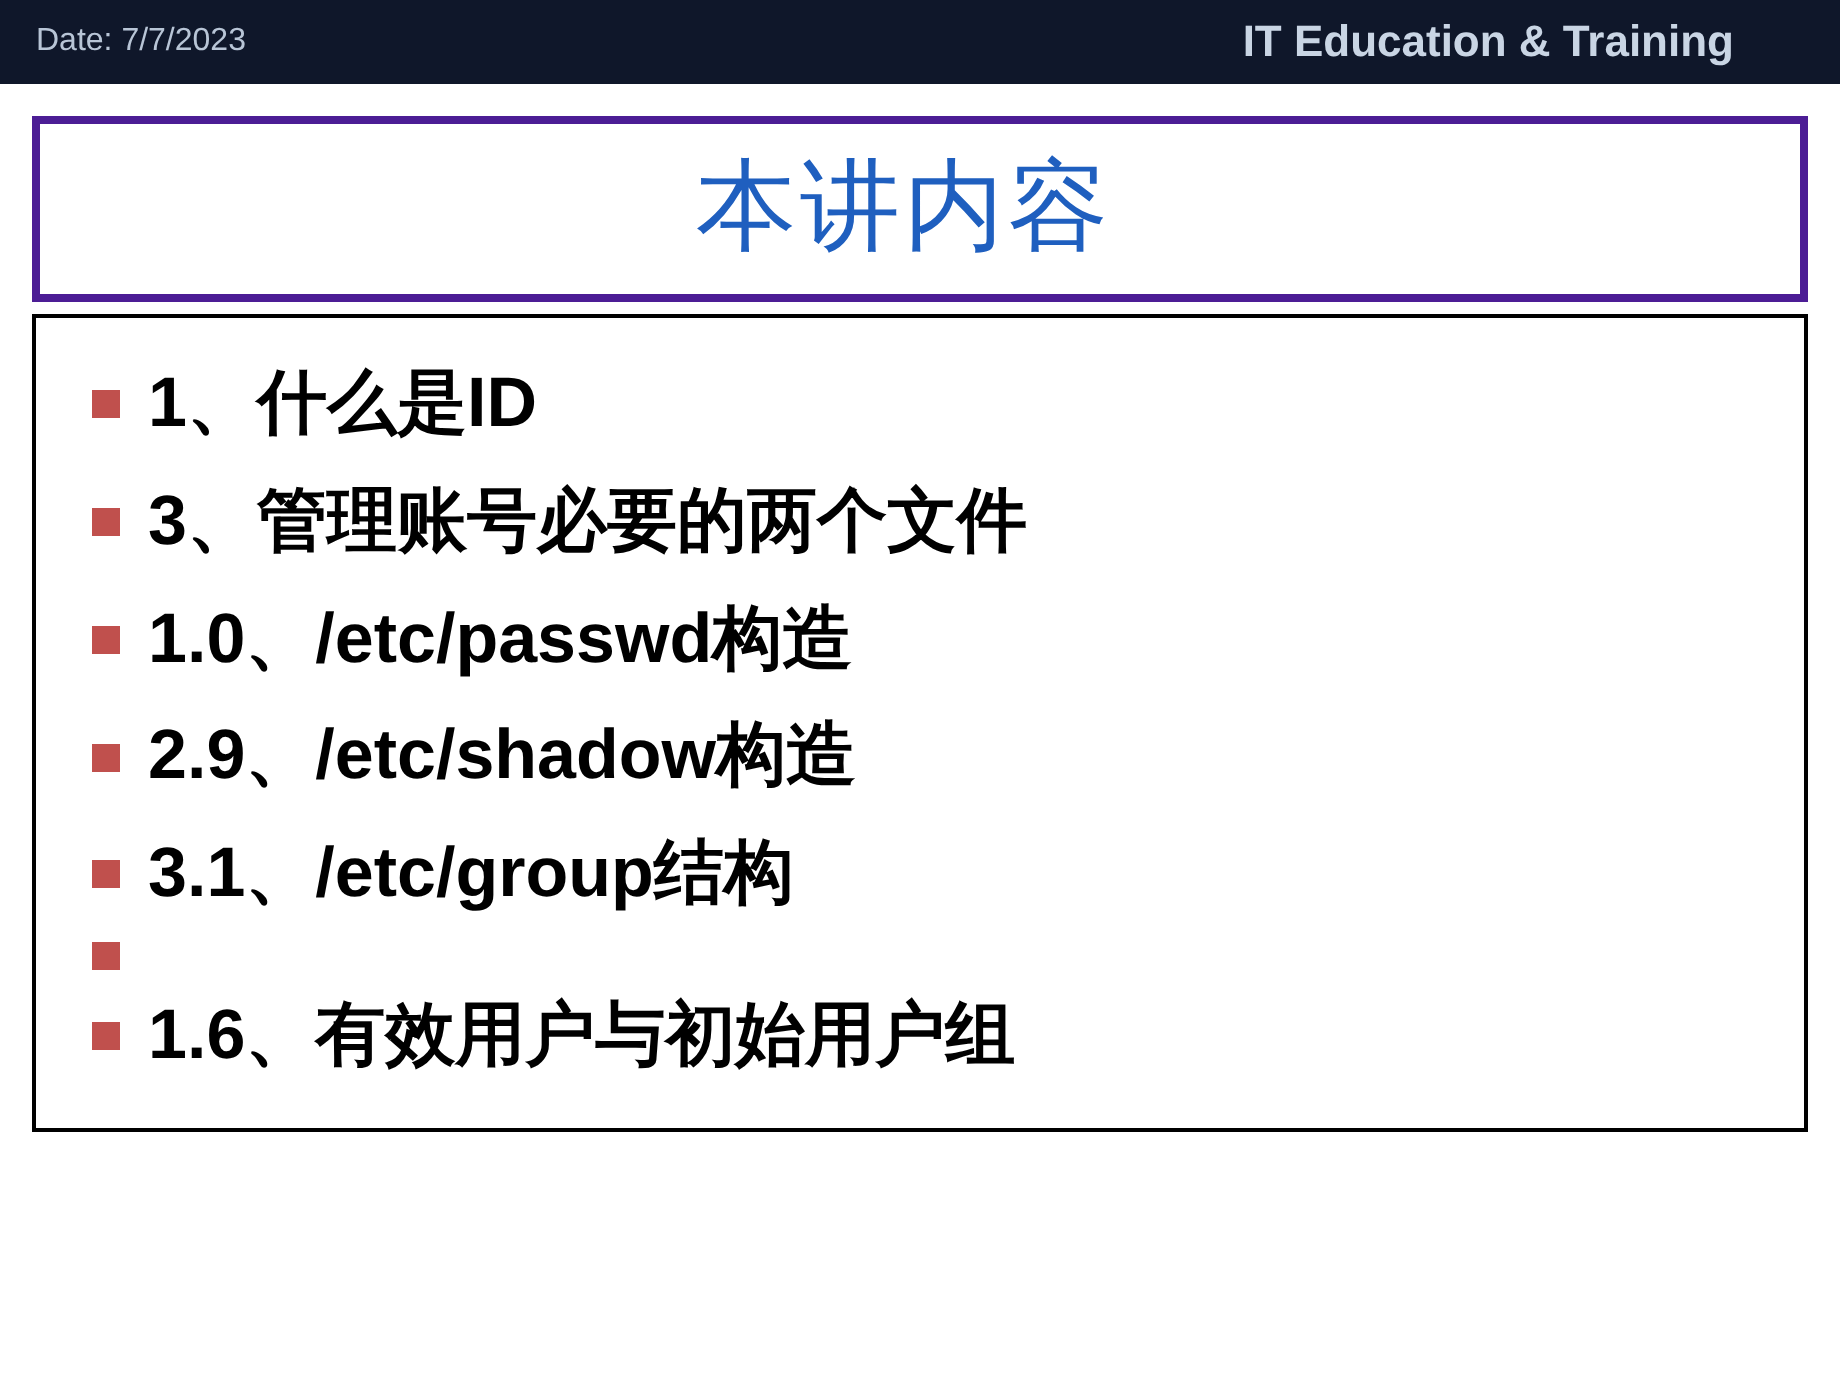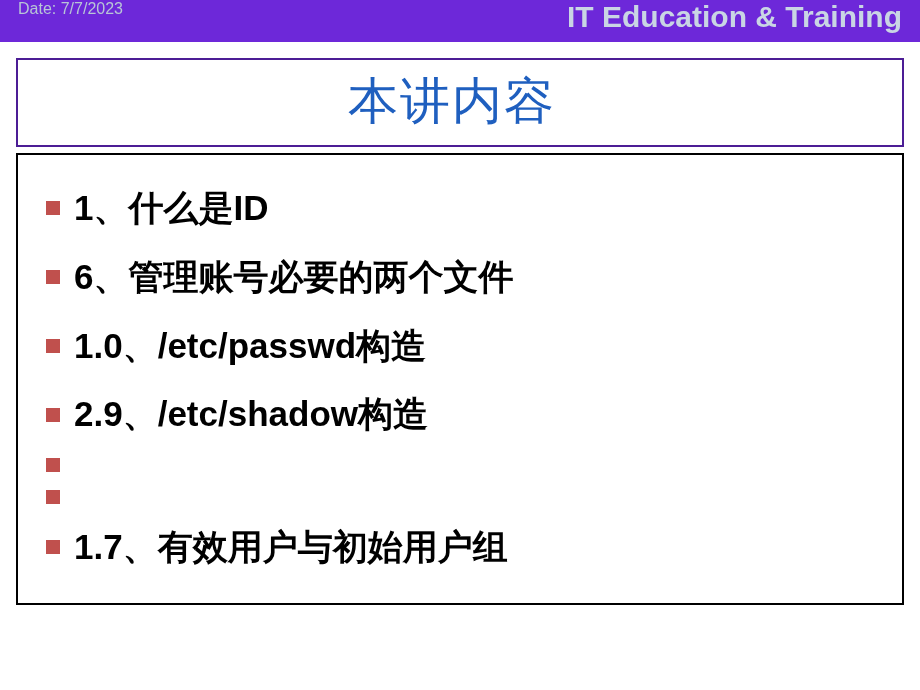--- a/index.html
+++ b/index.html
@@ -10,57 +10,59 @@
     body {
       width: 920px;
       height: 690px;
       background: #ffffff;
       font-family: "Microsoft YaHei", "SimSun", Arial, sans-serif;
       overflow: hidden;
     }
     .header-bar {
       width: 100%;
       height: 42px;
-      background: #6d28d9;
+      background: #0f172a;
       display: flex;
+      align-items: center;
       justify-content: space-between;
       padding: 0 18px;
     }
     .header-date {
       color: #b8c5d6;
       font-size: 16px;
       font-family: Arial, sans-serif;
     }
     .header-label {
       color: #c9d5e4;
-      font-size: 30px;
+      font-size: 22px;
       font-weight: bold;
       font-family: Arial, sans-serif;
+      margin-right: 35px;
     }
     .title-box {
       margin: 16px 16px 6px 16px;
-      border: 2px solid #4c1d95;
+      border: 4px solid #4c1d95;
       text-align: center;
       padding: 8px 16px 10px 0;
     }
     .title-text {
       color: #1f5fbf;
       font-size: 50px;
       font-family: "SimSun", "KaiTi", serif;
       letter-spacing: 2px;
     }
     .content-box {
       margin: 0 16px 0 16px;
       border: 2px solid #000;
       padding: 10px 20px 12px 28px;
     }
     .content-item {
       display: flex;
       align-items: center;
-      margin: 18px 0;
+      margin: 8px 0;
       line-height: 1.45;
     }
     .bullet {
       width: 14px;
       height: 14px;
       background: #c0504d;
       margin-right: 14px;
       flex-shrink: 0;
     }
     .item-text {
@@ -84,33 +86,34 @@
   <div class="title-text">本讲内容</div>
 </div>
 
 <div class="content-box">
   <div class="content-item">
     <div class="bullet"></div>
     <div class="item-text">1、什么是ID</div>
   </div>
   <div class="content-item">
     <div class="bullet"></div>
-    <div class="item-text">6、管理账号必要的两个文件</div>
+    <div class="item-text">3、管理账号必要的两个文件</div>
   </div>
   <div class="content-item">
     <div class="bullet"></div>
     <div class="item-text">1.0、/etc/passwd构造</div>
   </div>
   <div class="content-item">
     <div class="bullet"></div>
     <div class="item-text">2.9、/etc/shadow构造</div>
   </div>
   <div class="content-item">
     <div class="bullet"></div>
+    <div class="item-text">3.1、/etc/group结构</div>
   </div>
   <div class="content-item">
     <div class="bullet"></div>
   </div>
   <div class="content-item">
     <div class="bullet"></div>
-    <div class="item-text">1.7、有效用户与初始用户组</div>
+    <div class="item-text">1.6、有效用户与初始用户组</div>
   </div>
 </div>
 
 </body></html>

